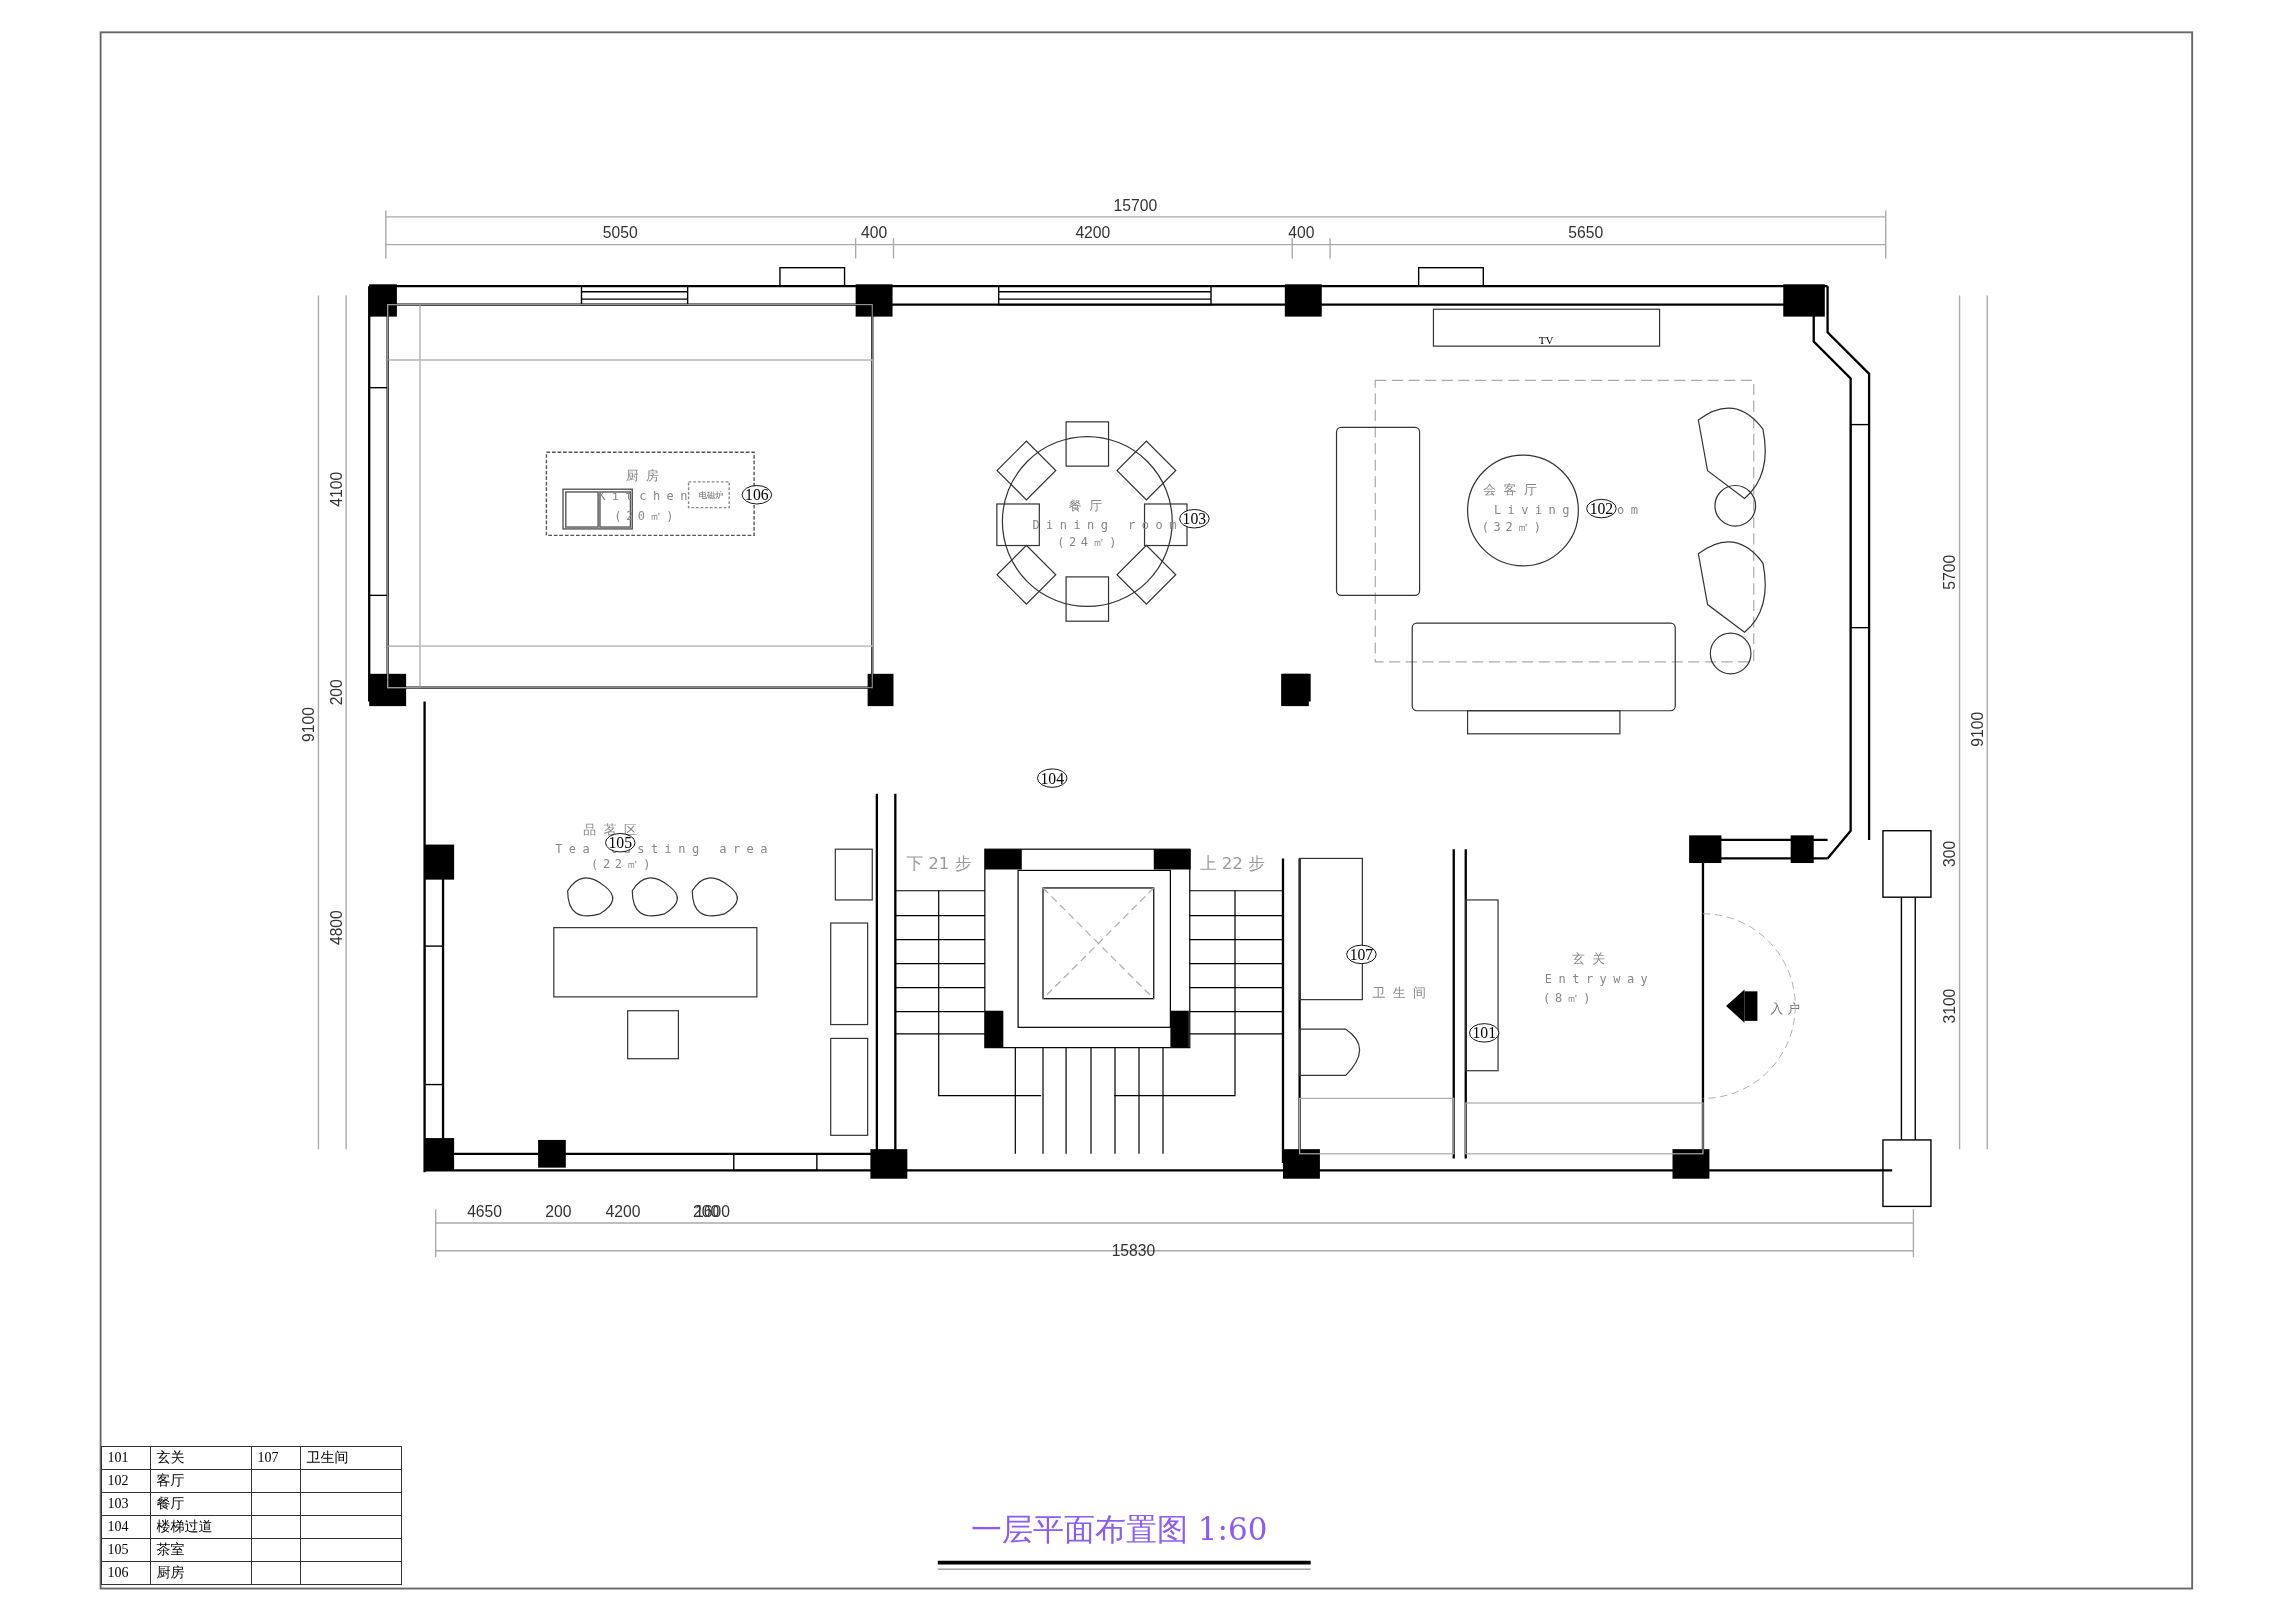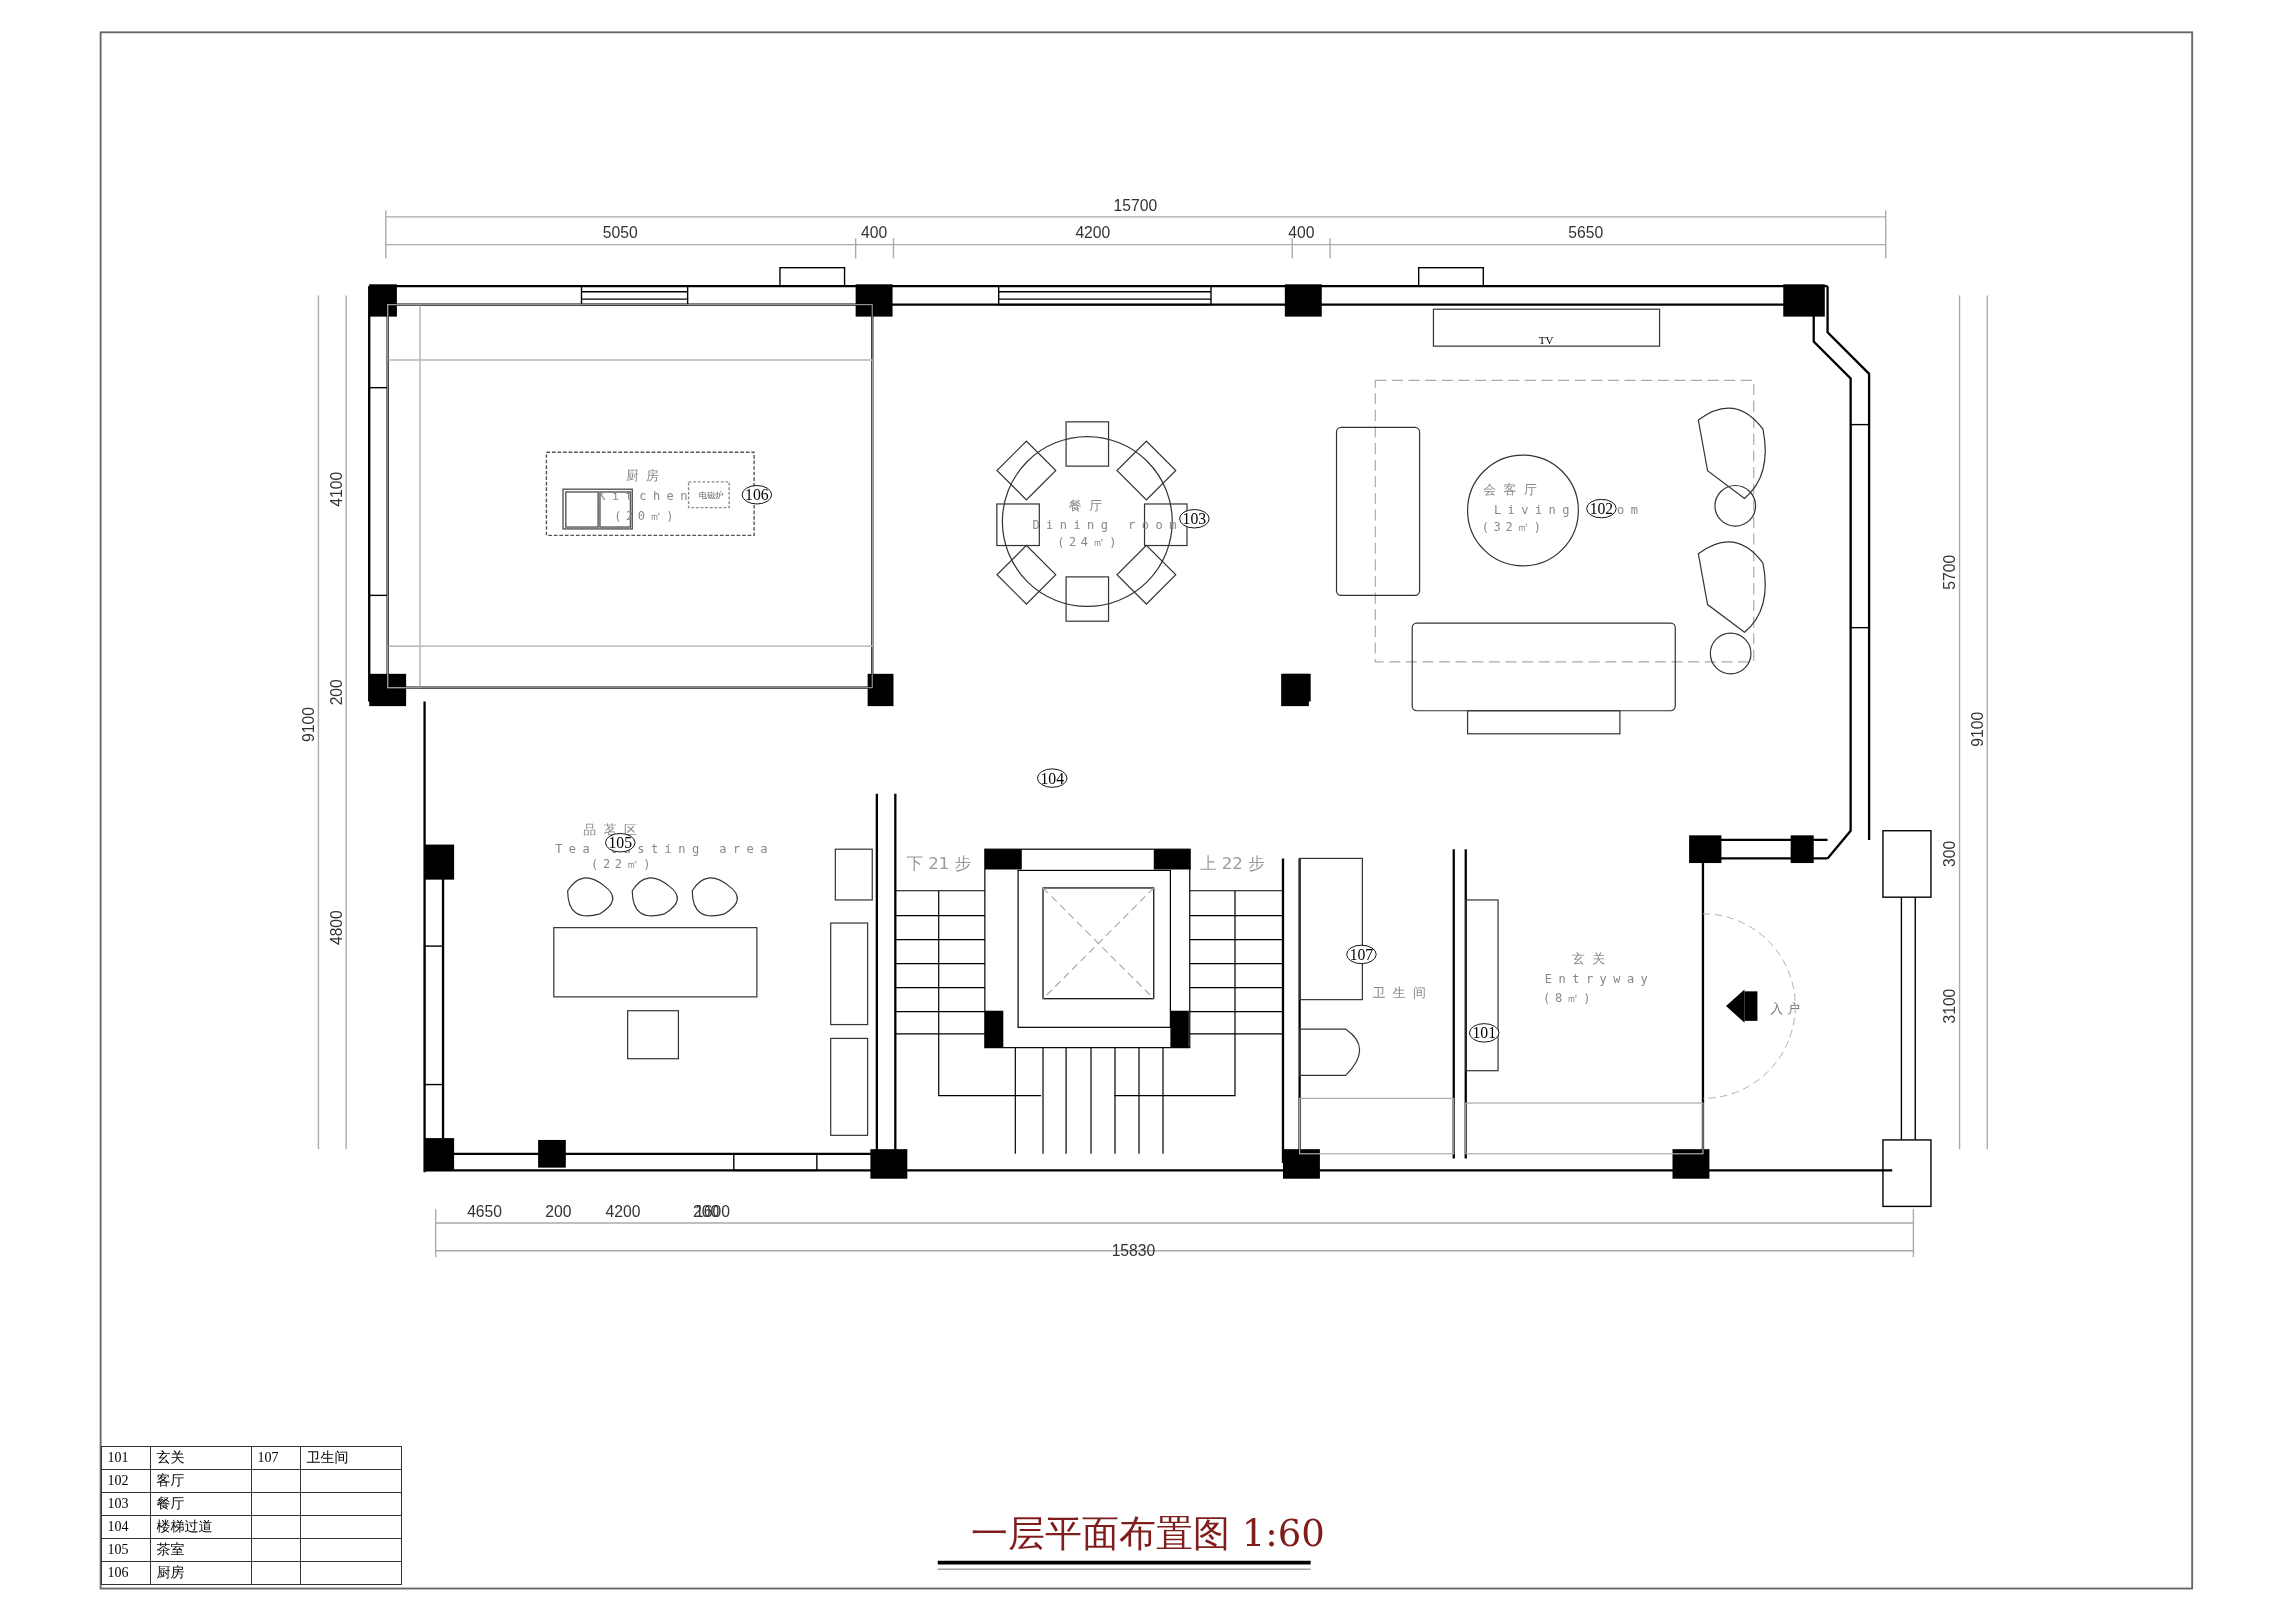--- a/index.html
+++ b/index.html
@@ -7,21 +7,21 @@
   svg{position:absolute;left:0;top:0;}
   .dim{font-family:"Liberation Sans Narrow","Liberation Sans",sans-serif;font-size:17px;fill:#333;}
   .room-cn{font-family:"DejaVu Sans",sans-serif;font-size:14px;fill:#888;letter-spacing:8px;}
   .room-en{font-family:"DejaVu Sans Mono",monospace;font-size:13px;fill:#888;letter-spacing:7px;}
   .room-area{font-family:"DejaVu Sans Mono",monospace;font-size:13px;fill:#888;letter-spacing:5px;}
   .tag{font-family:"Liberation Serif",serif;font-size:17px;fill:#000;}
   .legend{position:absolute;left:101px;top:1446px;border-collapse:collapse;font-family:"Liberation Serif","DejaVu Serif",serif;font-size:14px;}
   .legend td{border:0.9px solid #333;height:22px;padding:0 5.5px;}
   .legend td.num{width:37px;text-align:left;}
   .legend td.name{width:89px;}
-  .title{position:absolute;left:971px;top:1509px;font-family:"DejaVu Serif","Liberation Serif",serif;font-size:37px;color:#7f1d1d;}
+  .title{position:absolute;left:971px;top:1509px;font-family:"DejaVu Serif","Liberation Serif",serif;font-size:31px;color:#8b5cf6;}
 </style>
 </head>
 <body>
 
 <svg width="2290" height="1619" viewBox="0 0 2481 1754">
 
   <rect x="109" y="35" width="2266" height="1686" fill="none" stroke="#666" stroke-width="2"></rect>
 
   <g stroke="#aaa" stroke-width="1.5">
     <line x1="418" y1="235" x2="2043" y2="235"></line>

